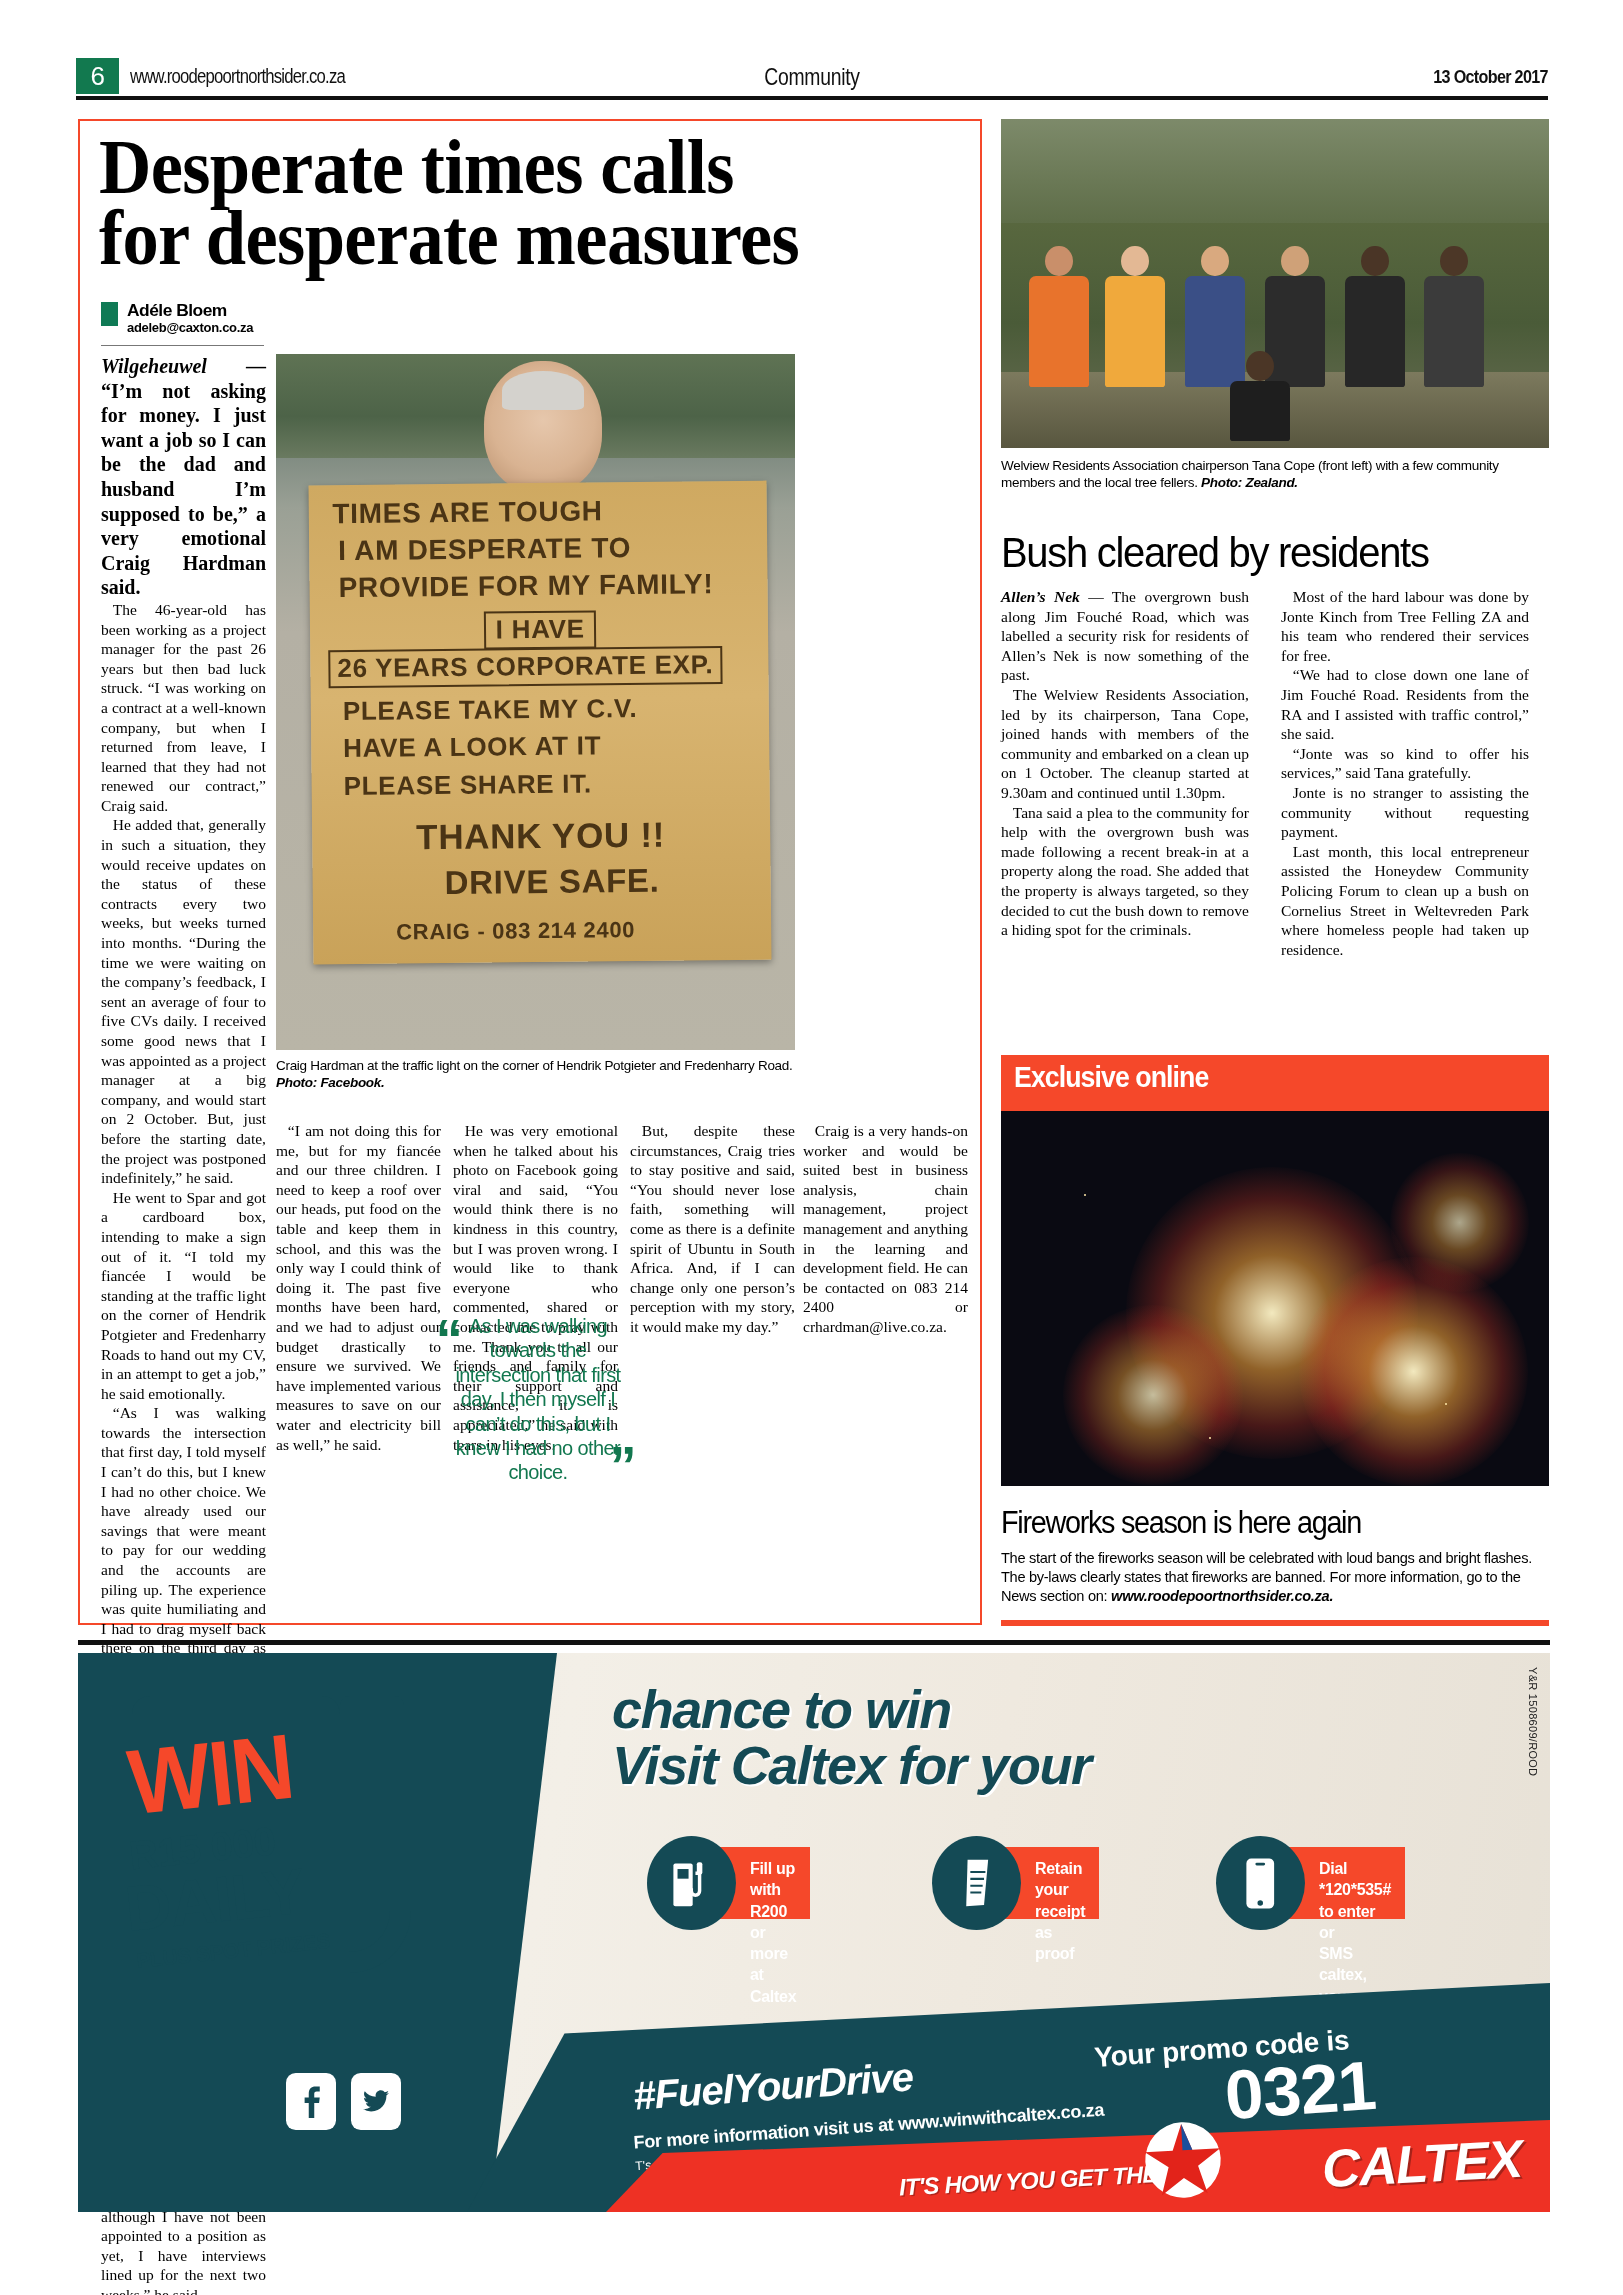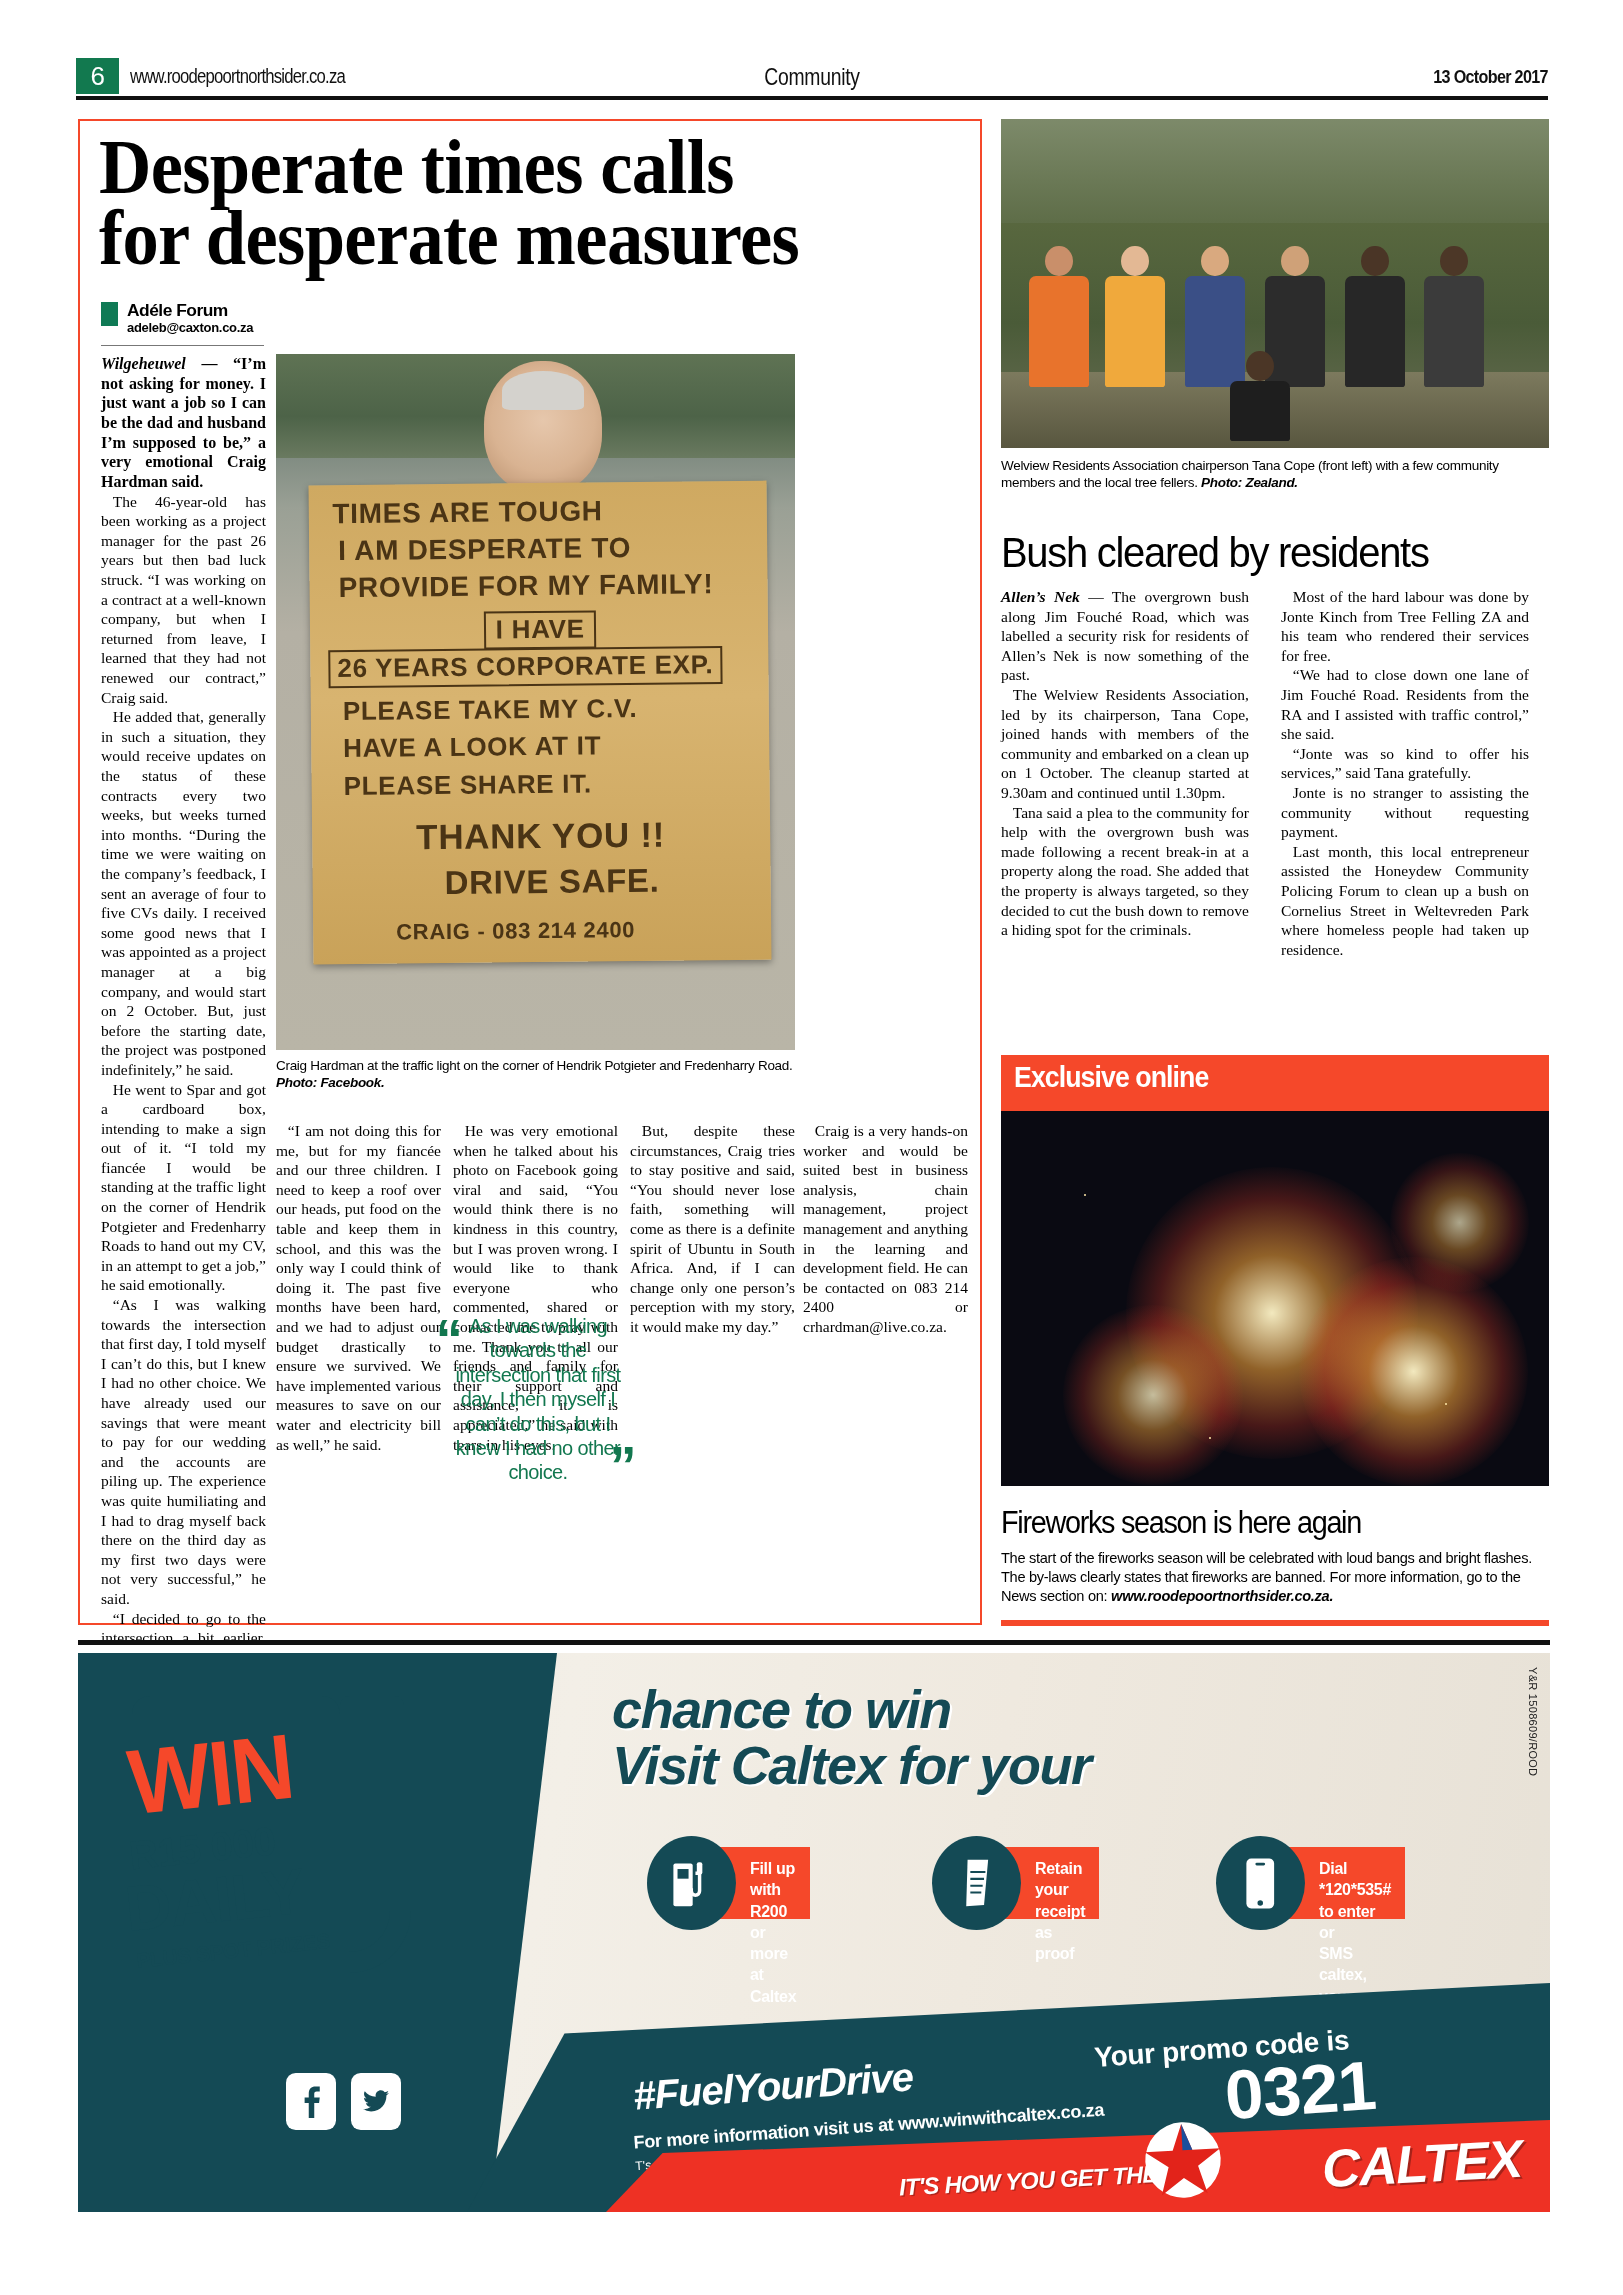--- a/index.html
+++ b/index.html
@@ -80,21 +80,21 @@
     font-size: 13px; font-weight: bold; color: #000; letter-spacing: -0.3px;
   }
   .byline-rule {
     position: absolute; left: 21px; top: 224px; width: 163px; height: 1.4px;
     background: #777;
   }
 
   
   .col { position: absolute; font-size: 15.5px; line-height: 1.265; color: #000; text-align: justify; }
   .col p { text-indent: 11.8px; }
-  .col p.lead { text-indent: 0; font-weight: bold; font-size: 16px; line-height: 1.23; }
+  .col p.lead { text-indent: 0; font-weight: bold; font-size: 20px; line-height: 1.23; }
   .col p.noindent { text-indent: 0; }
   .place { font-style: italic; font-weight: bold; }
 
   #colA { left: 21px; top: 233px; width: 165px; }
   #colB { left: 196px; top: 1000px; width: 165px; }
   #colC { left: 373px; top: 1000px; width: 165px; }
   #colD { left: 550px; top: 1000px; width: 165px; }
   #colE { left: 723px; top: 1000px; width: 165px; }
 
   
@@ -381,21 +381,21 @@
 
   <div class="article-box">
 
     <div class="headline">
       <div>Desperate times calls</div>
       <div>for desperate measures</div>
     </div>
 
     <div class="byline-wrap">
       <div class="byline-sq"></div>
-      <div class="byline-name">Adéle Forum</div>
+      <div class="byline-name">Adéle Bloem</div>
       <div class="byline-mail">adeleb@caxton.co.za</div>
     </div>
     <div class="byline-rule"></div>
 
     <div class="col" id="colA">
       <p class="lead noindent"><span class="place">Wilgeheuwel</span><span> — “I’m not asking for money. I just want a job so I can be the dad and husband I’m supposed to be,” a very emotional Craig Hardman said.</span></p>
       <p>The 46-year-old has been working as a project manager for the past 26 years but then bad luck struck. “I was working on a contract at a well-known company, but when I returned from leave, I learned that they had not renewed our contract,” Craig said.</p>
       <p>He added that, generally in such a situation, they would receive updates on the status of these contracts every two weeks, but weeks turned into months. “During the time we were waiting on the company’s feedback, I sent an average of four to five CVs daily. I received some good news that I was appointed as a project manager at a big company, and would start on 2 October. But, just before the starting date, the project was postponed indefinitely,” he said.</p>
       <p>He went to Spar and got a cardboard box, intending to make a sign out of it. “I told my fiancée I would be standing at the traffic light on the corner of Hendrik Potgieter and Fredenharry Roads to hand out my CV, in an attempt to get a job,” he said emotionally.</p>
       <p>“As I was walking towards the intersection that first day, I told myself I can’t do this, but I knew I had no other choice. We have already used our savings that were meant to pay for our wedding and the accounts are piling up. The experience was quite humiliating and I had to drag myself back there on the third day as my first two days were not very successful,” he said.</p>

